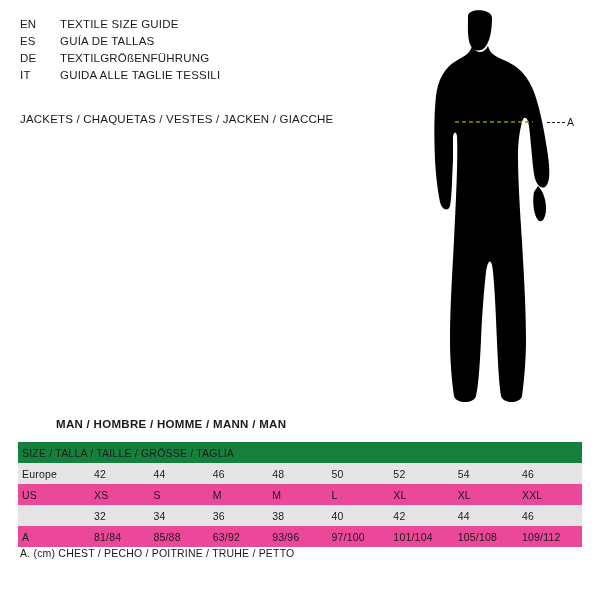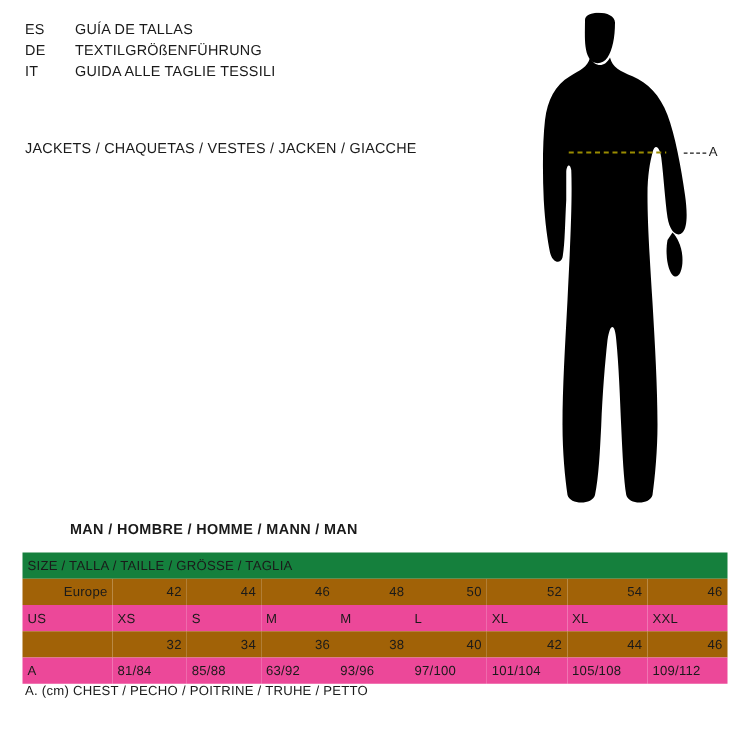--- a/index.html
+++ b/index.html
@@ -120,22 +120,21 @@
     background: #15803d;
     font-weight: normal;
   }
   tr.row-head td, tr.row-head th {
     background: #b3b3b3;
   }
   tr.row-shade td {
     background: #ec4899;
   }
   tr.row-plain td {
-    background: #a16207;
-    text-align: right;
+    background: #e5e5e5;
   }
   td.label-col, th.label-col {
     width: 84px;
   }
   td.val, th.val {
     width: 68px;
   }
 
   .footnote {
     position: absolute;
@@ -145,20 +144,24 @@
     letter-spacing: 0.2px;
     color: #1a1a1a;
   }
 </style>
 </head>
 <body>
 
 <div class="page">
 
   <div class="lang-block">
+    <div class="lang-row">
+      <span class="lang-code">EN</span>
+      <span class="lang-text">TEXTILE SIZE GUIDE</span>
+    </div>
     <div class="lang-row">
       <span class="lang-code">ES</span>
       <span class="lang-text">GUÍA DE TALLAS</span>
     </div>
     <div class="lang-row">
       <span class="lang-code">DE</span>
       <span class="lang-text">TEXTILGRÖßENFÜHRUNG</span>
     </div>
     <div class="lang-row">
       <span class="lang-code">IT</span>

